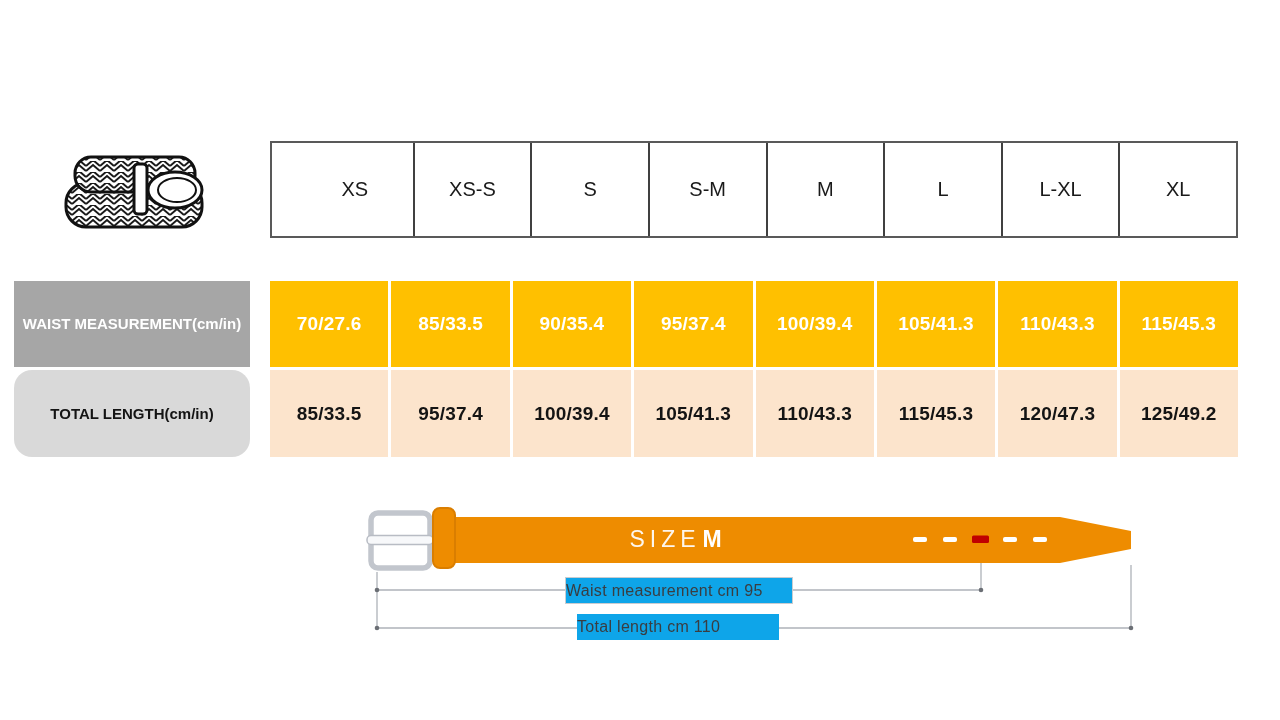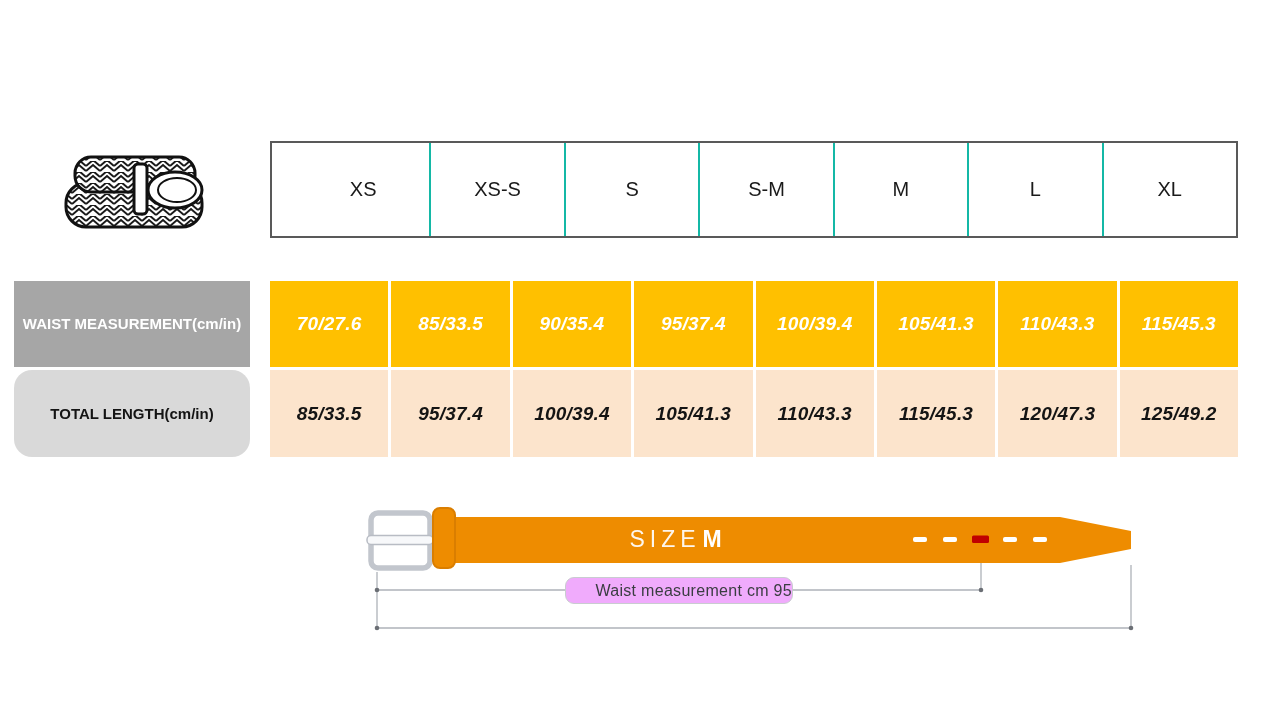--- a/index.html
+++ b/index.html
@@ -9,26 +9,26 @@
   }
   .abs{position:absolute;}
 
   
   .header-row{
     left:270px;top:141px;width:968px;height:97px;
     display:flex;border:2px solid #595959;box-sizing:border-box;background:#fff;
   }
   .hcell{
     flex:1;display:flex;align-items:center;justify-content:center;
-    font-size:20px;color:#1a1a1a;border-left:2px solid #14b8a6;
+    font-size:20px;color:#1a1a1a;border-left:2px solid #404040;
   }
   .hcell:first-child{border-left:none;margin-left:25px;}
 
   
-  .val-row{left:270px;top:281px;width:968px;height:86px;display:flex;gap:3px;font-style:italic;}
+  .val-row{left:270px;top:281px;width:968px;height:86px;display:flex;gap:3px;}
   .val-row.total{top:370px;height:87px;}
   .vcell{
     flex:1;display:flex;align-items:center;justify-content:center;
     font-weight:bold;font-size:19px;letter-spacing:.2px;
   }
   .waist .vcell{background:#FFC000;color:#ffffff;}
   .total .vcell{background:#FCE4CC;color:#141414;}
 
   
   .rowlabel{
@@ -38,22 +38,22 @@
   }
   .rowlabel.waist-label{top:281px;background:#A6A6A6;color:#ffffff;}
   .rowlabel.total-label{top:370px;height:87px;background:#D9D9D9;color:#141414;border-radius:18px;}
 
   
   .clipart{left:58px;top:150px;width:152px;height:90px;}
 
   
   .diagram-svg{left:352px;top:498px;width:800px;height:152px;}
   .measure-label{
-    display:flex;align-items:center;justify-content:flex-end;
-    background:#f0abfc;color:#3a3d41;font-size:16px;letter-spacing:.3px;border-radius:9px;
+    display:flex;align-items:center;justify-content:flex-start;
+    background:#0ea5e9;color:#3a3d41;font-size:16px;letter-spacing:.3px;
   }
   .waist-measure-label{left:565px;top:577px;width:228px;height:27px;border:1px solid #c9ccd0;box-sizing:border-box;}
   .total-measure-label{left:577px;top:614px;width:202px;height:26px;}
 </style>
 </head>
 <body>
 
 <div id="stage">
 
   <svg class="abs clipart" viewBox="0 0 152 90" aria-hidden="true">
@@ -71,20 +71,21 @@
     <ellipse cx="119" cy="40" rx="19" ry="12" fill="#ffffff" stroke="#111" stroke-width="2"></ellipse>
   </svg>
 
   <div class="abs header-row">
     <div class="hcell">XS</div>
     <div class="hcell">XS-S</div>
     <div class="hcell">S</div>
     <div class="hcell">S-M</div>
     <div class="hcell">M</div>
     <div class="hcell">L</div>
+    <div class="hcell">L-XL</div>
     <div class="hcell">XL</div>
   </div>
 
   <div class="abs rowlabel waist-label">
     <span>WAIST MEASUREMENT</span>
     <span>(cm/in)</span>
   </div>
 
   <div class="abs val-row waist">
     <div class="vcell">70/27.6</div>
@@ -145,14 +146,17 @@
       <rect x="591" y="39" width="14" height="5" rx="2" fill="#ffffff"></rect>
       <rect x="620" y="37.5" width="17" height="7.5" rx="1.5" fill="#C00000"></rect>
       <rect x="651" y="39" width="14" height="5" rx="2" fill="#ffffff"></rect>
       <rect x="681" y="39" width="14" height="5" rx="2" fill="#ffffff"></rect>
     </g>
   </svg>
 
   <div class="abs measure-label waist-measure-label">
     <span>Waist measurement cm 95</span>
   </div>
+  <div class="abs measure-label total-measure-label">
+    <span>Total length cm 110</span>
+  </div>
 
 </div>
 
 </body></html>

